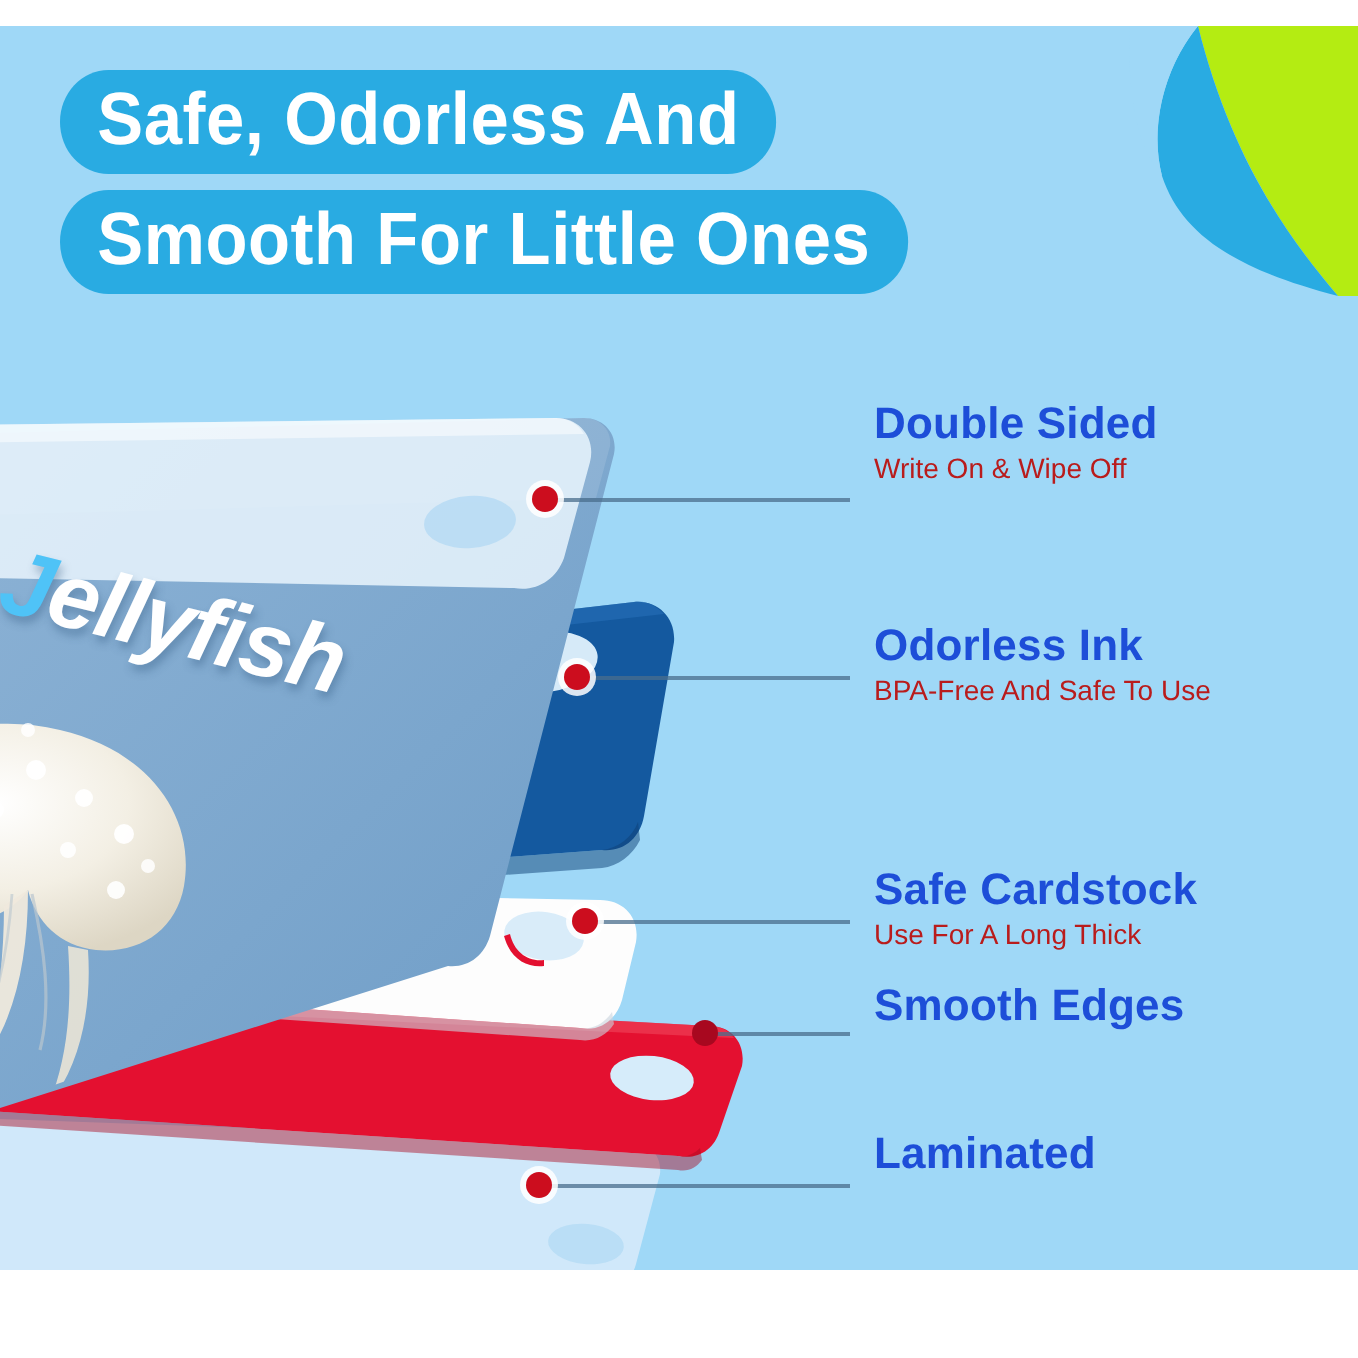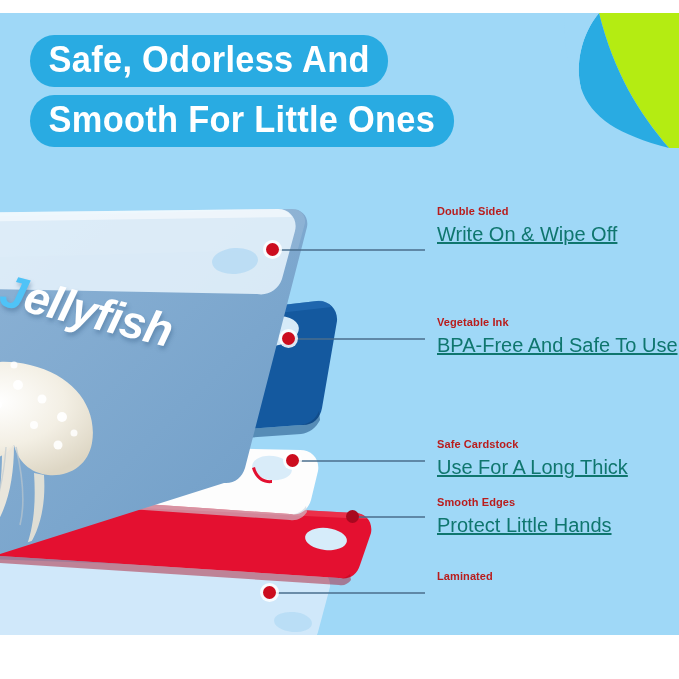--- a/index.html
+++ b/index.html
@@ -59,36 +59,35 @@
     text-shadow: 2px 3px 4px rgba(40,80,120,0.35);
     letter-spacing: -1px;
     white-space: nowrap;
   }
   .jelly-word .j-accent { color: #4fc3f7; }
 
   
   .callouts { position: absolute; left: 0; top: 0; width: 679px; height: 679px; }
   .callout { position: absolute; left: 437px; }
   .callout .c-title {
-    color: #b91c1c;
-    font-size: 11px;
+    color: #1d4ed8;
+    font-size: 22px;
     font-weight: bold;
     line-height: 21px;
     letter-spacing: 0.1px;
     margin: 0;
     white-space: nowrap;
   }
   .callout .c-desc {
-    color: #0f766e;
-    font-size: 20px;
+    color: #b91c1c;
+    font-size: 14px;
     font-weight: normal;
     line-height: 21px;
     margin: 2px 0 0 0;
     white-space: nowrap;
-    text-decoration: underline;
   }
 
   .leader { position: absolute; height: 2px; background: #4a6e8c; opacity: .75; }
   .dot {
     position: absolute;
     width: 13px; height: 13px;
     border-radius: 50%;
     background: #cc0d1e;
     box-shadow: 0 0 0 3px rgba(255,255,255,0.85);
   }
@@ -206,36 +205,35 @@
     <div class="leader" style="left:277px; top:236px; width:148px;"></div>
     <div class="dot" style="left:266px; top:230px;"></div>
     <div class="callout" style="top:188px;">
       <p class="c-title">Double Sided</p>
       <p class="c-desc">Write On &amp; Wipe Off</p>
     </div>
 
     <div class="leader" style="left:293px; top:325px; width:132px;"></div>
     <div class="dot" style="left:282px; top:319px;"></div>
     <div class="callout" style="top:299px;">
-      <p class="c-title">Vegetable Ink</p>
+      <p class="c-title">Odorless Ink</p>
       <p class="c-desc">BPA-Free And Safe To Use</p>
     </div>
 
     <div class="leader" style="left:297px; top:447px; width:128px;"></div>
     <div class="dot" style="left:286px; top:441px;"></div>
     <div class="callout" style="top:421px;">
       <p class="c-title">Safe Cardstock</p>
       <p class="c-desc">Use For A Long Thick</p>
     </div>
 
     <div class="leader" style="left:357px; top:503px; width:68px;"></div>
     <div class="dot bare" style="left:346px; top:497px; background:#a8081f;"></div>
     <div class="callout" style="top:479px;">
       <p class="c-title">Smooth Edges</p>
-      <p class="c-desc">Protect Little Hands</p>
     </div>
 
     <div class="leader" style="left:274px; top:579px; width:151px;"></div>
     <div class="dot" style="left:263px; top:573px;"></div>
     <div class="callout" style="top:553px;">
       <p class="c-title">Laminated</p>
     </div>
 
   </div>
 </div>

